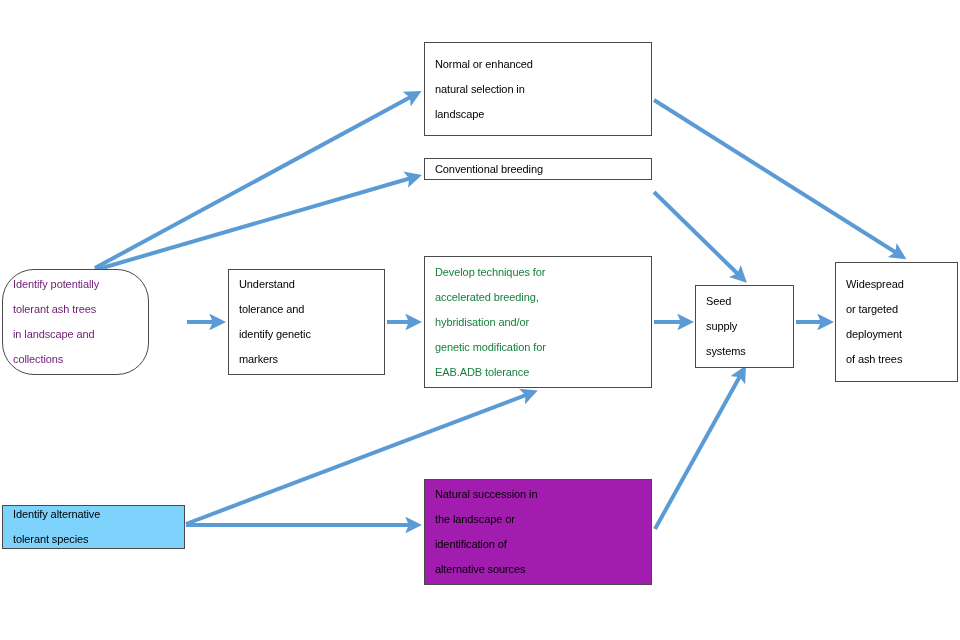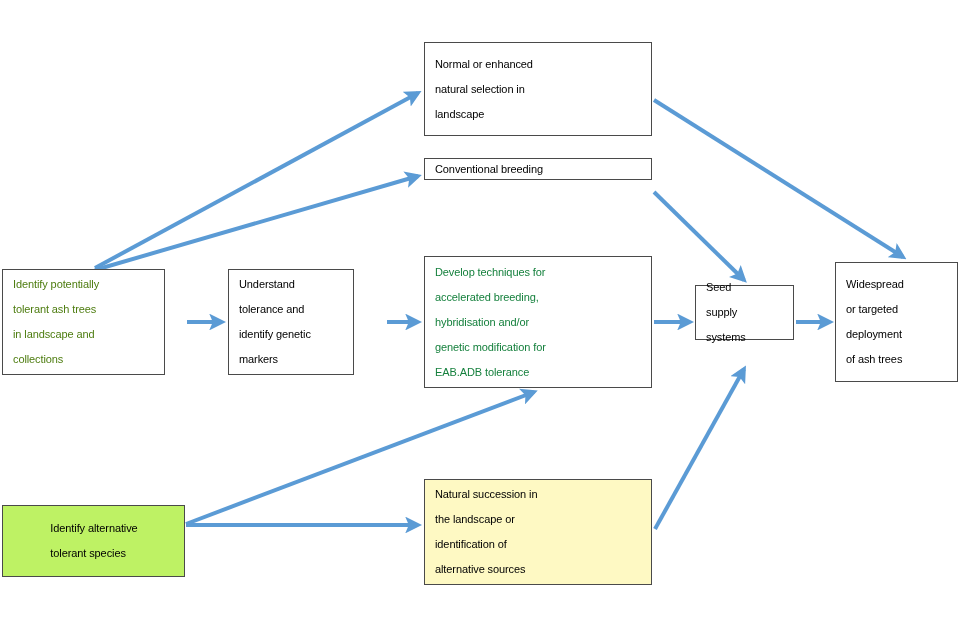--- a/index.html
+++ b/index.html
@@ -69,46 +69,46 @@
         <line x1="655" y1="529" x2="744" y2="369" stroke="#5b9bd5" stroke-width="4" marker-end="url(#arrowhead)"></line>
       </g>
   </svg>
 
   <div class="node-box" style="left: 424px; top: 42px; width: 228px; height: 94px; border-color: rgb(74, 74, 74); background: rgb(255, 255, 255); color: rgb(0, 0, 0);"><span>Normal or enhanced
 natural  selection in
 landscape</span></div>
 
   <div class="node-box" style="left: 424px; top: 158px; width: 228px; height: 22px; border-color: rgb(74, 74, 74); background: rgb(255, 255, 255); color: rgb(0, 0, 0);"><span>Conventional breeding</span></div>
 
-  <div class="node-box" style="left: 2px; top: 269px; width: 163px; height: 106px; border-color: rgb(74, 74, 74); background: rgb(255, 255, 255); color: #4d7c0f;"><span>Identify potentially
+  <div class="node-box" style="left: 2px; top: 269px; width: 147px; height: 106px; border-color: rgb(74, 74, 74); background: rgb(255, 255, 255); color: #701a75; border-radius: 32px;"><span>Identify potentially
 tolerant ash trees
 in   landscape and
 collections</span></div>
 
-  <div class="node-box" style="left: 228px; top: 269px; width: 126px; height: 106px; border-color: rgb(74, 74, 74); background: rgb(255, 255, 255); color: rgb(0, 0, 0);"><span>Understand
+  <div class="node-box" style="left: 228px; top: 269px; width: 157px; height: 106px; border-color: rgb(74, 74, 74); background: rgb(255, 255, 255); color: rgb(0, 0, 0);"><span>Understand
 tolerance and
 identify genetic
 markers</span></div>
 
   <div class="node-box" style="left: 424px; top: 256px; width: 228px; height: 132px; border-color: rgb(74, 74, 74); background: rgb(255, 255, 255); color: #15803d;"><span>Develop techniques for
 accelerated breeding,
 hybridisation and/or
 genetic modification for
 EAB.ADB tolerance</span></div>
 
-  <div class="node-box" style="left: 695px; top: 285px; width: 99px; height: 55px; border-color: rgb(74, 74, 74); background: rgb(255, 255, 255); color: rgb(0, 0, 0);"><span>Seed
+  <div class="node-box" style="left: 695px; top: 285px; width: 99px; height: 83px; border-color: rgb(74, 74, 74); background: rgb(255, 255, 255); color: rgb(0, 0, 0);"><span>Seed
 supply
 systems</span></div>
 
   <div class="node-box" style="left: 835px; top: 262px; width: 123px; height: 120px; border-color: rgb(74, 74, 74); background: rgb(255, 255, 255); color: rgb(0, 0, 0);"><span>Widespread
 or targeted
 deployment
 of ash trees</span></div>
 
-  <div class="node-box" style="left: 2px; top: 505px; width: 183px; height: 72px; border-color: rgb(74, 74, 74); background: #bef264; color: rgb(0, 0, 0); justify-content: center;"><span>Identify alternative
+  <div class="node-box" style="left: 2px; top: 505px; width: 183px; height: 44px; border-color: rgb(74, 74, 74); background: #7dd3fc; color: rgb(0, 0, 0);"><span>Identify alternative
 tolerant species</span></div>
 
-  <div class="node-box" style="left: 424px; top: 479px; width: 228px; height: 106px; border-color: rgb(74, 74, 74); background: #fef9c3; color: rgb(0, 0, 0);"><span>Natural  succession in
+  <div class="node-box" style="left: 424px; top: 479px; width: 228px; height: 106px; border-color: rgb(74, 74, 74); background: #a21caf; color: rgb(0, 0, 0);"><span>Natural  succession in
 the landscape or
 identification of
 alternative sources</span></div>
 
 </div>
 
 </body></html>

